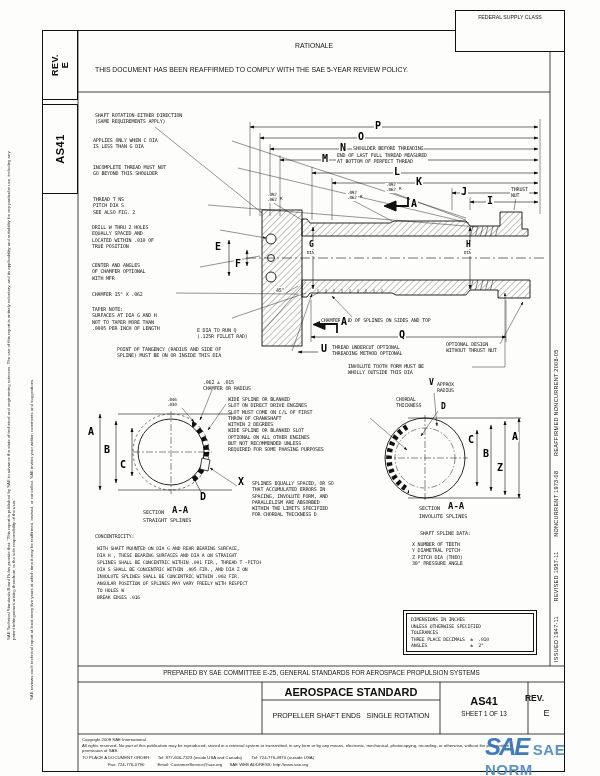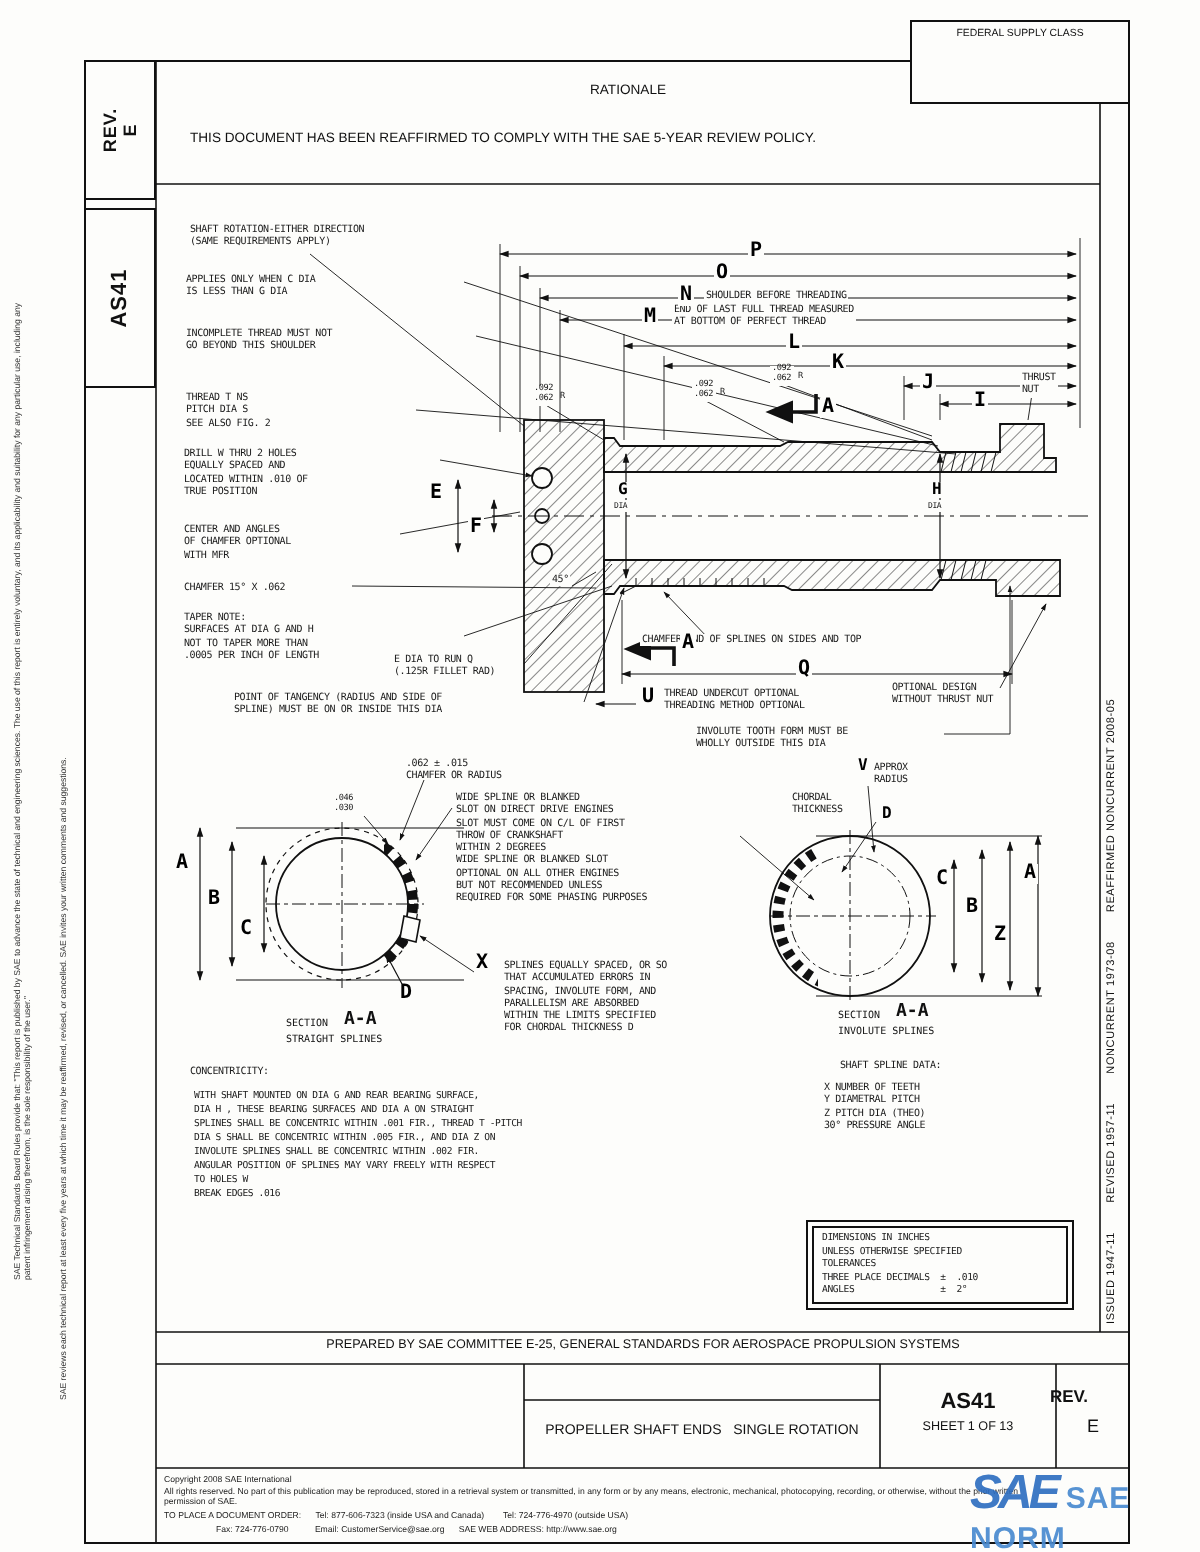--- a/index.html
+++ b/index.html
@@ -311,20 +311,21 @@
   <div class="box" style="left:403px;top:610px;width:134px;height:45px;"></div>
   <div class="box" style="left:406px;top:613px;width:128px;height:39px;">
     <div class="note pre" style="left:4px;top:3px;font-size:4.8px;line-height:6.6px;">DIMENSIONS IN INCHES
 UNLESS OTHERWISE SPECIFIED
 TOLERANCES
 THREE PLACE DECIMALS  ±  .010
 ANGLES                ±  2°</div>
   </div>
 
   <div class="abs" style="left:78px;top:669px;width:487px;text-align:center;font-size:6.3px;">PREPARED BY SAE COMMITTEE E-25, GENERAL STANDARDS FOR AEROSPACE PROPULSION SYSTEMS</div>
+  <div class="abs" style="left:262px;top:686px;width:178px;text-align:center;font-weight:bold;font-size:11px;">AEROSPACE STANDARD</div>
   <div class="abs pre" style="left:262px;top:712px;width:178px;text-align:center;font-size:7px;">PROPELLER SHAFT ENDS   SINGLE ROTATION</div>
   <div class="abs" style="left:440px;top:695px;width:88px;text-align:center;font-weight:bold;font-size:11px;">AS41</div>
   <div class="abs" style="left:440px;top:710px;width:88px;text-align:center;font-size:6.3px;">SHEET 1 OF 13</div>
   <div class="abs" style="left:516px;top:693px;width:37px;text-align:center;font-weight:bold;font-size:8.5px;">REV.</div>
   <div class="abs" style="left:528px;top:708px;width:37px;text-align:center;font-size:9px;">E</div>
 
   <div class="abs ftxt" style="left:82px;top:737px;">Copyright 2008 SAE International</div>
   <div class="abs ftxt" style="left:82px;top:742.5px;width:430px;">All rights reserved. No part of this publication may be reproduced, stored in a retrieval system or transmitted, in any form or by any means, electronic, mechanical, photocopying, recording, or otherwise, without the prior written permission of SAE.</div>
   <div class="abs ftxt pre" style="left:82px;top:755px;">TO PLACE A DOCUMENT ORDER:      Tel: 877-606-7323 (inside USA and Canada)        Tel: 724-776-4970 (outside USA)</div>
   <div class="abs ftxt pre" style="left:108px;top:761.5px;">Fax: 724-776-0790           Email: CustomerService@sae.org      SAE WEB ADDRESS: http://www.sae.org</div>

